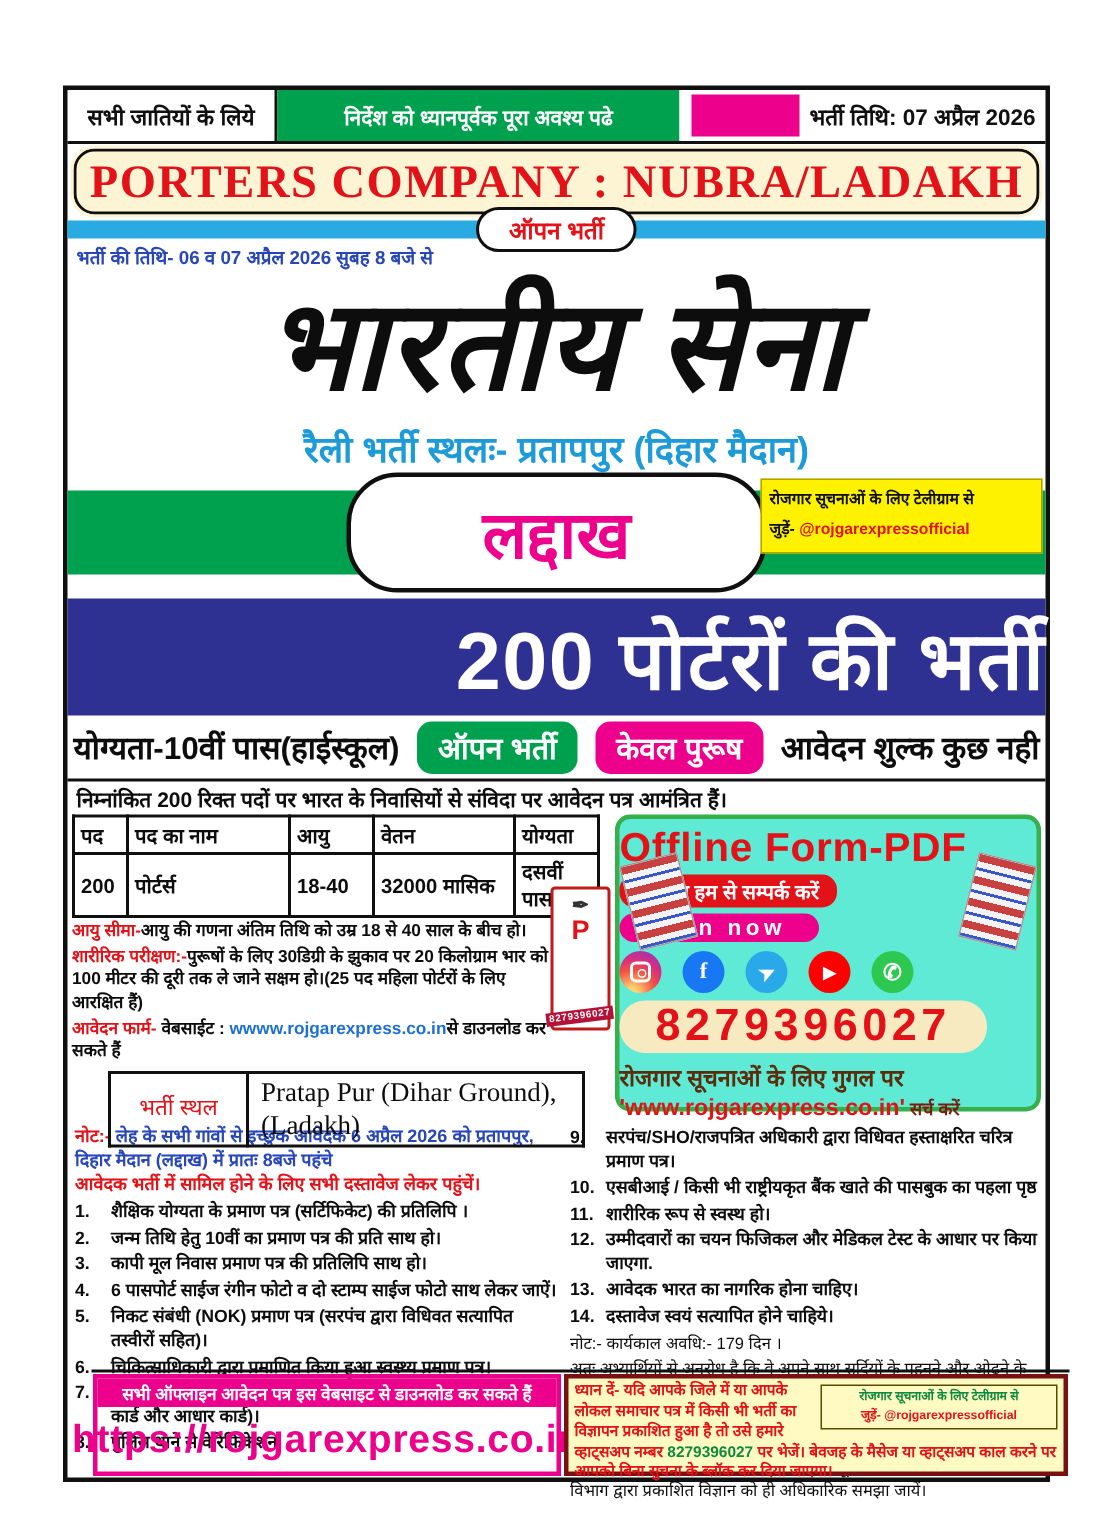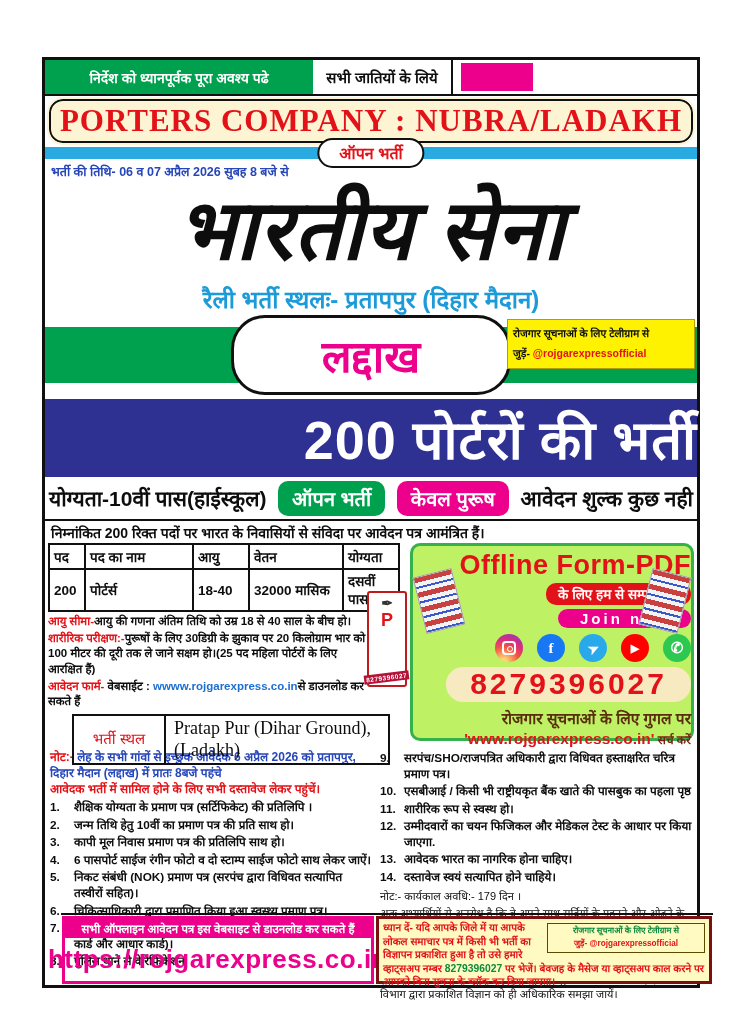--- a/index.html
+++ b/index.html
@@ -102,21 +102,21 @@
   }
   .stamp .pen { font-size:14px; color:#333; margin-top:2px; }
   .stamp .pletter { color:#e31218; font-size:18px; line-height:1; }
   .stamp .ribbon {
     margin-top:auto; margin-bottom:3px; background:#b5123a; color:#ffffff;
     font-size:6.5px; padding:1px 2px; transform:rotate(-7deg); letter-spacing:0.5px;
   }
   
   .offline-box {
     border:3px solid #36b04a; border-radius:10px; height:198px; position:relative;
-    display:flex; flex-direction:column; align-items:flex-end; padding-top:4px; background:#bef264;
+    display:flex; flex-direction:column; align-items:flex-start; padding-top:4px; background:#5eead4;
   }
   .offline-title { color:#e31218; font-weight:900; font-size:27px; letter-spacing:0.5px; }
   .contact-pill { background:#e31218; color:#ffffff; font-weight:700; font-size:13.5px; border-radius:10px; padding:2px 12px; margin-top:2px; }
   .join-pill { background:#ec008c; color:#ffffff; font-weight:900; font-size:15px; letter-spacing:3px; border-radius:13px; padding:1px 22px; margin-top:4px; }
   .icons-row { display:flex; gap:14px; margin-top:6px; }
   .sicon {
     width:28px; height:28px; border-radius:50%; display:flex; align-items:center; justify-content:center;
     color:#ffffff; font-weight:900; font-size:15px;
   }
   .ig { background:radial-gradient(circle at 30% 100%, #fed373 10%, #f15245 45%, #d92e7f 65%, #9b36b7 90%); }
@@ -165,24 +165,25 @@
   }
   .br-inner .l1 { color:#0c8a3e; }
   .br-inner .l2 { color:#e31218; }
 </style>
 </head>
 <body>
 
 <div class="page">
 
   <div class="strip-row">
+    <div class="strip-cell cell-castes">सभी जातियों के लिये</div>
     <div class="strip-cell cell-instr">निर्देश को ध्यानपूर्वक पूरा अवश्य पढे</div>
-    <div class="strip-cell cell-castes">सभी जातियों के लिये</div>
     <div class="cell-gap"></div>
     <div class="cell-magenta"></div>
+    <div class="strip-cell cell-date">भर्ती तिथि: 07 अप्रैल 2026</div>
   </div>
 
   <div class="company-box">
     <span>PORTERS COMPANY : NUBRA/LADAKH</span>
   </div>
 
   <div class="blue-stripe">
     <div class="open-capsule">ऑपन भर्ती</div>
   </div>
 

